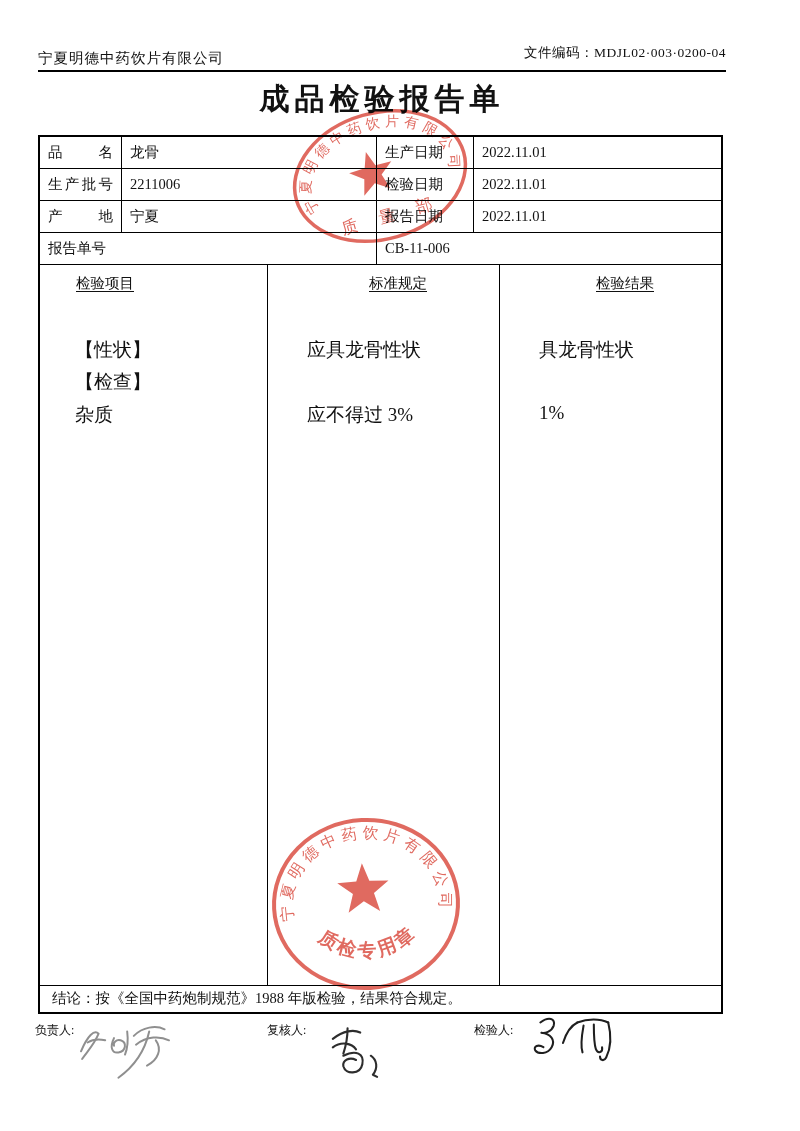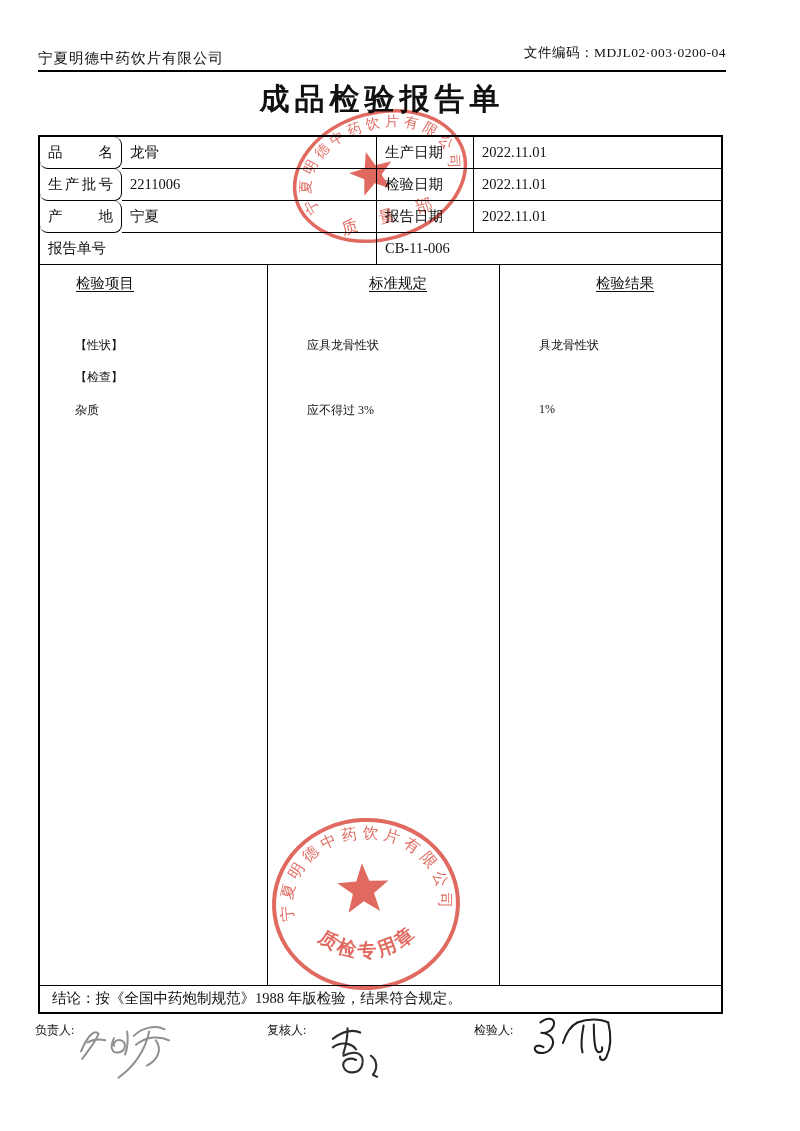--- a/index.html
+++ b/index.html
@@ -13,32 +13,32 @@
   .hdr-rule{position:absolute;left:38px;top:70px;width:688px;border-top:2px solid #000;}
   .title{position:absolute;left:38px;top:79px;width:688px;text-align:center;
          font-size:30px;font-weight:bold;letter-spacing:5px;}
   
   .tbl{position:absolute;left:38px;top:135px;width:685px;height:879px;
        border:2px solid #000;box-sizing:border-box;}
   .info{display:grid;grid-template-columns:82px 255px 97px 1fr;}
   .c{height:32px;line-height:30px;font-size:14.5px;padding:0 8px;box-sizing:border-box;
      border-right:1.5px solid #000;border-bottom:1.5px solid #000;overflow:hidden;white-space:nowrap;}
   .c.noR{border-right:none;}
-  .just{text-align:justify;text-align-last:justify;border-radius:8px;}
+  .just{text-align:justify;text-align-last:justify;}
   .span12{grid-column:1/3;}
   .span34{grid-column:3/5;border-right:none;}
   
   .spec{display:grid;grid-template-columns:228px 232px 1fr;height:721px;
         border-bottom:1.5px solid #000;box-sizing:border-box;}
   .col{position:relative;border-right:1.5px solid #000;box-sizing:border-box;margin-left:29px;}
   .col.noR{border-right:none;}
   .sph{position:absolute;top:9px;left:0;width:100%;text-align:center;font-size:14.5px;box-sizing:border-box;}
   .col1 .sph{text-align:left;padding-left:7px;}
   .u{text-decoration:underline;text-underline-offset:3px;}
-  .entry{position:absolute;left:10px;right:4px;font-size:12px;white-space:nowrap;overflow:hidden;}
+  .entry{position:absolute;left:10px;right:4px;font-size:19px;white-space:nowrap;overflow:hidden;}
   .col1 .entry{left:6px;}
   .e1{top:72px;} .e2{top:104px;} .e3{top:137px;}
   .concl{height:26px;line-height:25px;font-size:14.5px;padding-left:12px;white-space:nowrap;overflow:hidden;}
   
   .sig-label{position:absolute;top:1022px;font-size:12px;}
   .lab-resp{left:35px;} .lab-rev{left:267px;} .lab-insp{left:474px;}
   .sig{position:absolute;}
   .sig path{fill:none;stroke-linecap:round;stroke-linejoin:round;}
   .sig.s1 path{stroke:#8f8f8f;stroke-width:1.8;}
   .sig.s2 path{stroke:#2d2d2d;stroke-width:2;}

